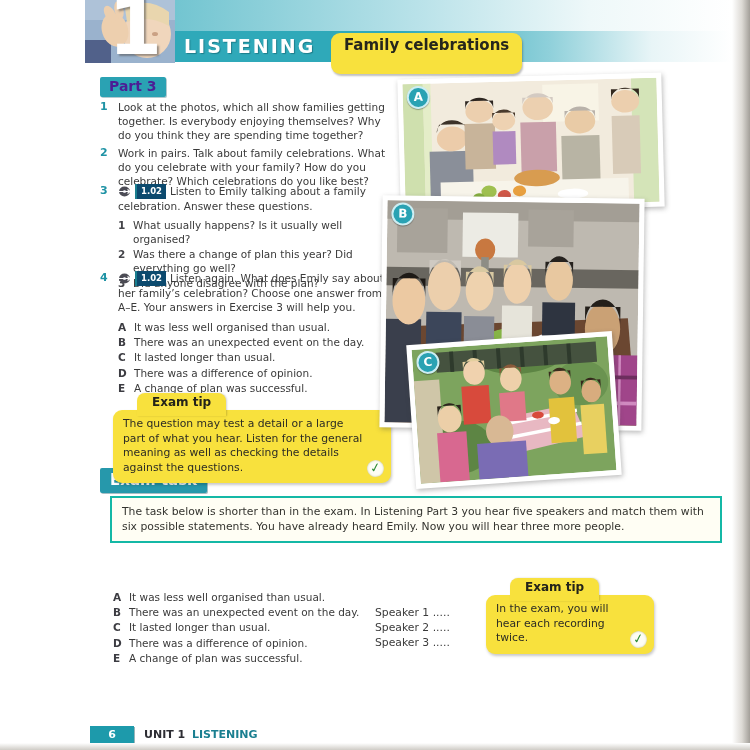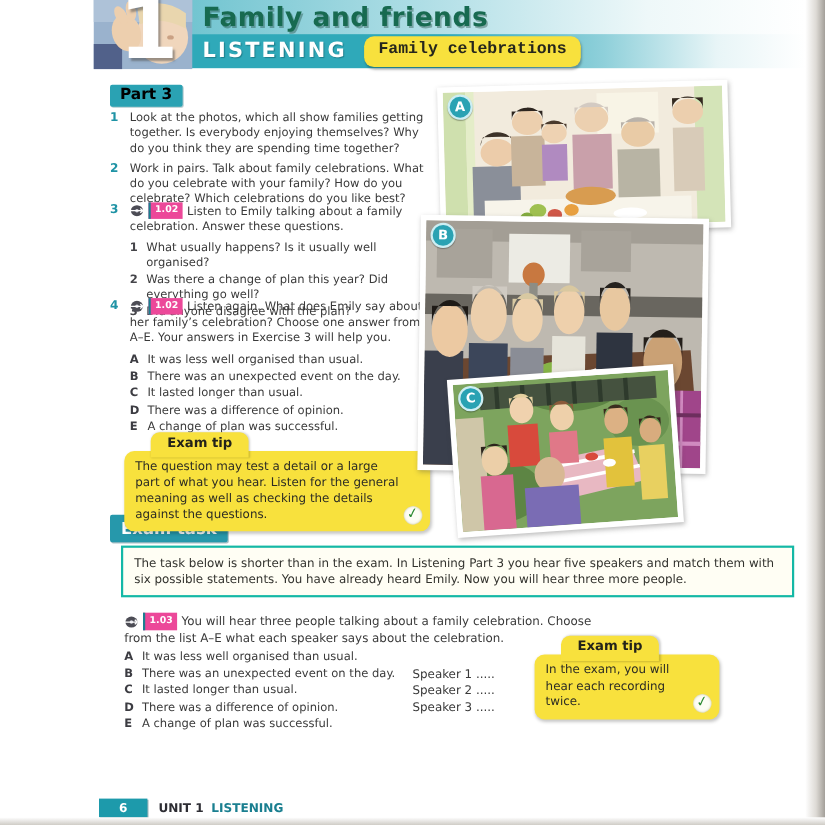--- a/index.html
+++ b/index.html
@@ -16,47 +16,47 @@
   .band-bottom{position:absolute;left:160px;top:31px;width:572px;height:31px;
         background:linear-gradient(90deg,#2fa9b9 0%,#2fa9b9 42%,#8fd0da 68%,#e8f5f7 86%,#ffffff);}
   .baby-photo{position:absolute;left:85px;top:0;width:90px;height:63px;z-index:3;}
   .big-one{position:absolute;left:108px;top:-12px;z-index:4;font-size:78px;font-weight:bold;
         color:#ffffff;text-shadow:2px 2px 2px rgba(80,80,80,.55);line-height:1;}
   .main-title{position:absolute;left:184px;top:2px;z-index:2;font-size:24px;font-weight:bold;
         color:#176a50;letter-spacing:.5px;text-shadow:1.5px 1.5px 0 rgba(15,55,40,.35);}
   .listening-label{position:absolute;left:184px;top:35px;z-index:2;font-size:19px;font-weight:bold;
         color:#ffffff;letter-spacing:2px;text-shadow:1px 1px 1px rgba(0,60,70,.4);}
   .topic-chip{position:absolute;left:331px;top:33px;z-index:2;background:#f8e13d;color:#26261c;
-        font-size:15px;font-weight:bold;padding:3px 13px 8px;border-radius:9px;
-        box-shadow:1px 2px 2px rgba(0,0,0,.25);font-family:Liberation Mono, monospace;}
+        font-size:15px;font-weight:bold;padding:3px 13px 20px;border-radius:9px;
+        box-shadow:1px 2px 2px rgba(0,0,0,.25);}
 
   
   .photo{position:absolute;background:#fff;padding:5px;box-shadow:1px 2px 5px rgba(60,60,60,.35);}
   .photo svg{display:block;}
   .photo-a{left:399px;top:76px;width:254px;height:124px;transform:rotate(-1.5deg);z-index:1;}
   .photo-b{left:381px;top:197px;width:252px;height:222px;transform:rotate(0.8deg);z-index:2;}
   .photo-c{left:411px;top:338px;width:196px;height:134px;transform:rotate(-4deg);z-index:3;}
   .photo-label{position:absolute;top:7px;left:9px;width:19px;height:19px;border-radius:50%;
         background:#2aa2b3;border:2px solid #cdeef3;color:#fff;font-size:12px;font-weight:bold;
         text-align:center;line-height:19px;box-shadow:0 1px 1px rgba(0,0,0,.3);}
 
   
-  .part-label{position:absolute;left:100px;top:77px;background:#2aa2b3;color:#000000;
+  .part-label{position:absolute;left:100px;top:77px;background:#2aa2b3;color:#4c1d95;
         font-size:14px;font-weight:bold;padding:1px 9px 3px;border-radius:2px;
         box-shadow:1px 1px 0 rgba(0,80,95,.3);}
   .ex{position:absolute;left:100px;display:flex;}
   .ex-num{width:18px;flex:none;color:#1f93a5;font-weight:bold;font-size:11px;line-height:14px;}
   .ex-body{flex:1;font-size:10.5px;line-height:14px;color:#3a3a3a;}
   .subq{display:flex;margin-top:5px;}
   .subq .q-num{width:15px;flex:none;font-weight:bold;color:#45454a;}
   .opt-row{display:flex;line-height:15.2px;}
   .opt-letter{width:16px;flex:none;font-weight:bold;color:#3c3c42;}
   .audio{display:inline-flex;align-items:center;vertical-align:-2px;margin-right:4px;}
   .audio svg{margin-right:2px;}
-  .audio-chip{background:#ec4899;color:#fff;font-size:8.5px;font-weight:bold;
+  .audio-chip{background:#0c4a6e;color:#fff;font-size:8.5px;font-weight:bold;
         padding:0 4px 1px;border-left:2px solid #1b7f8f;}
 
   
   .tip{position:absolute;}
   .tip-tab{position:relative;z-index:2;display:inline-block;margin-left:24px;background:#f8e13d;
         border-radius:8px 8px 0 0;padding:2px 15px 7px;font-size:12px;font-weight:bold;color:#23231a;
         box-shadow:1px 0 2px rgba(0,0,0,.18);}
   .tip-body{position:relative;z-index:1;margin-top:-6px;background:#f8e13d;border-radius:9px;
         padding:7px 26px 8px 10px;font-size:10.8px;line-height:14.5px;color:#2c2c24;
         box-shadow:1px 2px 3px rgba(0,0,0,.22);}
@@ -98,21 +98,20 @@
       <circle cx="62" cy="34" r="24" fill="#f0d6bc"></circle>
       <path d="M40 8 Q62 -4 84 12 L84 26 Q62 14 42 22 Z" fill="#e9d6ae"></path>
       <ellipse cx="70" cy="34" rx="3" ry="2" fill="#caa184"></ellipse>
       <ellipse cx="30" cy="30" rx="13" ry="17" fill="#edcfae" transform="rotate(-18 30 30)"></ellipse>
       <ellipse cx="25" cy="14" rx="5" ry="9" fill="#edcfae" transform="rotate(-30 25 14)"></ellipse>
       <ellipse cx="34" cy="10" rx="4.5" ry="9" fill="#edcfae" transform="rotate(-12 34 10)"></ellipse>
     </svg>
   </div>
   <div class="big-one">1</div>
 
-  <div class="main-title">Family and friends</div>
   <div class="listening-label">LISTENING</div>
   <div class="topic-chip">Family celebrations</div>
 
   <div class="photo photo-a">
     <svg width="100%" height="100%" viewBox="0 0 100 60" preserveAspectRatio="none">
       <rect width="100" height="60" fill="#f2ebdd"></rect>
       <rect x="0" y="0" width="8" height="60" fill="#cfe0ae"></rect>
       <rect x="8" y="0" width="3" height="60" fill="#e4edc8"></rect>
       <rect x="90" y="0" width="10" height="60" fill="#d4e4b8"></rect>
       <rect x="55" y="2" width="22" height="18" fill="#f8f4e6"></rect>
@@ -312,30 +311,20 @@
     <div class="tip-tab">Exam tip</div>
     <div class="tip-body">
       <span>The question may test a detail or a large part of what you hear. Listen for the general meaning as well as checking the details against the questions.</span>
       <span class="tip-check">✓</span>
     </div>
   </div>
 
   <div class="task-label">Exam task</div>
   <div class="task-intro">The task below is shorter than in the exam. In Listening Part 3 you hear five speakers and match them with six possible statements. You have already heard Emily. Now you will hear three more people.</div>
 
-  <div class="task-instr">
-    <span class="audio">
-        <svg width="15" height="11" viewBox="0 0 15 11">
-          <ellipse cx="6.5" cy="5.5" rx="5.5" ry="5" fill="#4c4c55"></ellipse>
-          <circle cx="6.5" cy="5.5" r="1.6" fill="#d9d9e2"></circle>
-          <path d="M0 5.5 H12 M12 5.5 L9.5 3.5 M12 5.5 L9.5 7.5" stroke="#ffffff" stroke-width="1.2" fill="none"></path>
-        </svg>
-        <span class="audio-chip">1.03</span>
-      </span><span>You will hear three people talking about a family celebration. Choose from the list A–E what each speaker says about the celebration.</span>
-  </div>
 
   <div class="task-opts">
     <div class="opt-row">
         <span class="opt-letter">A</span>
         <span>It was less well organised than usual.</span>
       </div>
     <div class="opt-row">
         <span class="opt-letter">B</span>
         <span>There was an unexpected event on the day.</span>
       </div>

